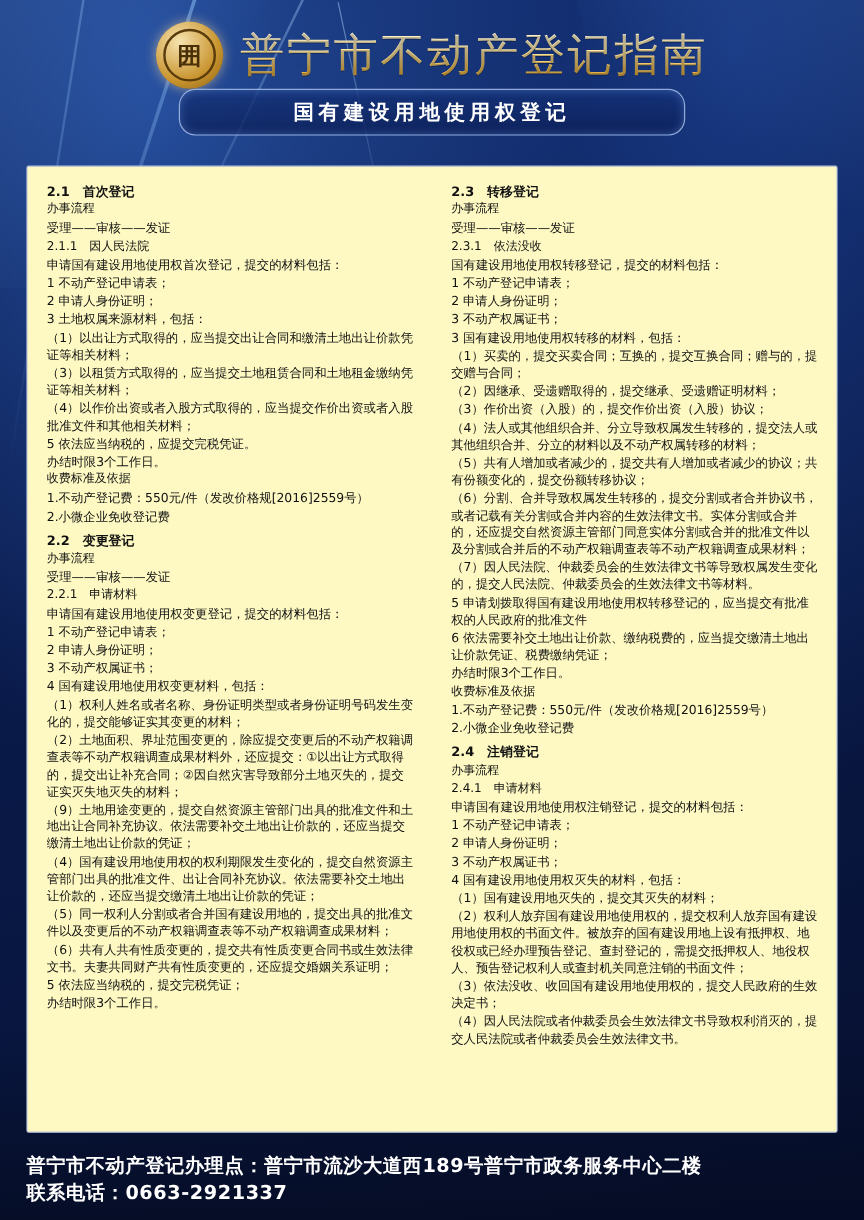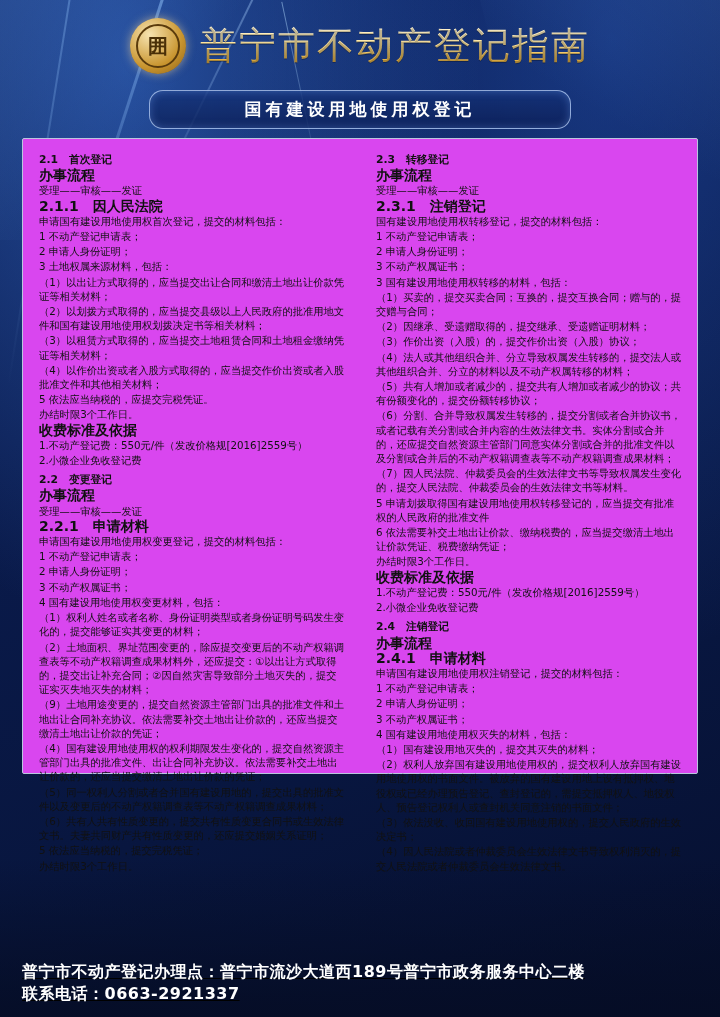--- a/index.html
+++ b/index.html
@@ -32,51 +32,51 @@
   .emblem-inner{width:40px;height:40px;border-radius:50%;border:2px solid #5a3b0c;
     display:flex;align-items:center;justify-content:center;}
   .emblem-glyph{font-size:20px;color:#4a3008;font-weight:bold;line-height:1;font-family:"DejaVu Sans",sans-serif;}
   .main-title{
     font-size:37px;font-weight:normal;letter-spacing:2px;
     background:linear-gradient(180deg,#fff8e0 0%,#ffe9a8 40%,#e8b84e 75%,#c98f22 100%);
     -webkit-background-clip:text;background-clip:text;color:transparent;
     text-shadow:0 1px 0 rgba(0,0,0,0.25);
     font-family:"DejaVu Sans","Liberation Sans",sans-serif;
   }
-  .subtitle-wrap{display:flex;justify-content:center;margin-top:16px;}
+  .subtitle-wrap{display:flex;justify-content:center;margin-top:0;}
   .subtitle{
     min-width:360px;text-align:center;padding:7px 30px;
     border:1px solid rgba(190,215,255,0.75);
     border-radius:14px;
     background:linear-gradient(180deg, rgba(20,50,120,0.75), rgba(12,30,85,0.75));
     color:#ffffff;font-size:17px;font-weight:bold;letter-spacing:4px;
     box-shadow:0 0 8px rgba(120,170,255,0.35) inset;
   }
 
   .content{
     position:relative;
     margin:6px 22px 0 22px;
-    height:636px;
-    background:#d946ef;
+    height:806px;
+    background:#fef9c3;
     border:1px solid #b9c6dd;
     border-radius:2px;
     display:flex;
     padding:10px 0 0 0;
     box-sizing:border-box;
   }
   .col{width:50%;box-sizing:border-box;padding:4px 14px 0 16px;}
   .col.left{border-right:0px;}
   p{margin:0 0 1px 0;font-size:10.3px;line-height:14.2px;color:#111;}
   .sec-h{font-weight:bold;font-size:10.8px;margin-top:6px;margin-bottom:1px;}
-  .sub-h{font-weight:bold;font-size:14px;}
+  .sub-h{font-weight:normal;font-size:10px;}
   .first{margin-top:0;}
 
   .footer{
     position:absolute;left:0;bottom:0;width:100%;
-    padding:10px 8px 12px 22px;box-sizing:border-box;text-decoration:underline;
+    padding:10px 8px 12px 22px;box-sizing:border-box;
   }
   .f-line{color:#ffffff;font-weight:bold;font-size:16px;line-height:22px;letter-spacing:0.5px;}
 </style>
 </head>
 <body>
 
 <div class="beam b1"></div>
 <div class="beam b2"></div>
 <div class="beam b3"></div>
 <div class="beam b4"></div>
@@ -102,21 +102,20 @@
   <div class="col left" id="left-col">
       <p class="sec-h first">2.1　首次登记</p>
       <p class="sub-h">办事流程</p>
       <p>受理——审核——发证</p>
       <p class="sub-h">2.1.1　因人民法院</p>
       <p>申请国有建设用地使用权首次登记，提交的材料包括：</p>
       <p>1 不动产登记申请表；</p>
       <p>2 申请人身份证明；</p>
       <p>3 土地权属来源材料，包括：</p>
       <p>（1）以出让方式取得的，应当提交出让合同和缴清土地出让价款凭证等相关材料；</p>
-      <p>（2）以划拨方式取得的，应当提交县级以上人民政府的批准用地文件和国有建设用地使用权划拨决定书等相关材料；</p>
       <p>（3）以租赁方式取得的，应当提交土地租赁合同和土地租金缴纳凭证等相关材料；</p>
       <p>（4）以作价出资或者入股方式取得的，应当提交作价出资或者入股批准文件和其他相关材料；</p>
       <p>5 依法应当纳税的，应提交完税凭证。</p>
       <p>办结时限3个工作日。</p>
       <p class="sub-h">收费标准及依据</p>
       <p>1.不动产登记费：550元/件（发改价格规[2016]2559号）</p>
       <p>2.小微企业免收登记费</p>
       <p class="sec-h">2.2　变更登记</p>
       <p class="sub-h">办事流程</p>
       <p>受理——审核——发证</p>
@@ -132,21 +131,21 @@
       <p>（4）国有建设用地使用权的权利期限发生变化的，提交自然资源主管部门出具的批准文件、出让合同补充协议。依法需要补交土地出让价款的，还应当提交缴清土地出让价款的凭证；</p>
       <p>（5）同一权利人分割或者合并国有建设用地的，提交出具的批准文件以及变更后的不动产权籍调查表等不动产权籍调查成果材料；</p>
       <p>（6）共有人共有性质变更的，提交共有性质变更合同书或生效法律文书。夫妻共同财产共有性质变更的，还应提交婚姻关系证明；</p>
       <p>5 依法应当纳税的，提交完税凭证；</p>
       <p>办结时限3个工作日。</p>
     </div>
   <div class="col right" id="right-col">
       <p class="sec-h first">2.3　转移登记</p>
       <p class="sub-h">办事流程</p>
       <p>受理——审核——发证</p>
-      <p class="sub-h">2.3.1　注销登记</p>
+      <p class="sub-h">2.3.1　依法没收</p>
       <p>国有建设用地使用权转移登记，提交的材料包括：</p>
       <p>1 不动产登记申请表；</p>
       <p>2 申请人身份证明；</p>
       <p>3 不动产权属证书；</p>
       <p>3 国有建设用地使用权转移的材料，包括：</p>
       <p>（1）买卖的，提交买卖合同；互换的，提交互换合同；赠与的，提交赠与合同；</p>
       <p>（2）因继承、受遗赠取得的，提交继承、受遗赠证明材料；</p>
       <p>（3）作价出资（入股）的，提交作价出资（入股）协议；</p>
       <p>（4）法人或其他组织合并、分立导致权属发生转移的，提交法人或其他组织合并、分立的材料以及不动产权属转移的材料；</p>
       <p>（5）共有人增加或者减少的，提交共有人增加或者减少的协议；共有份额变化的，提交份额转移协议；</p>

